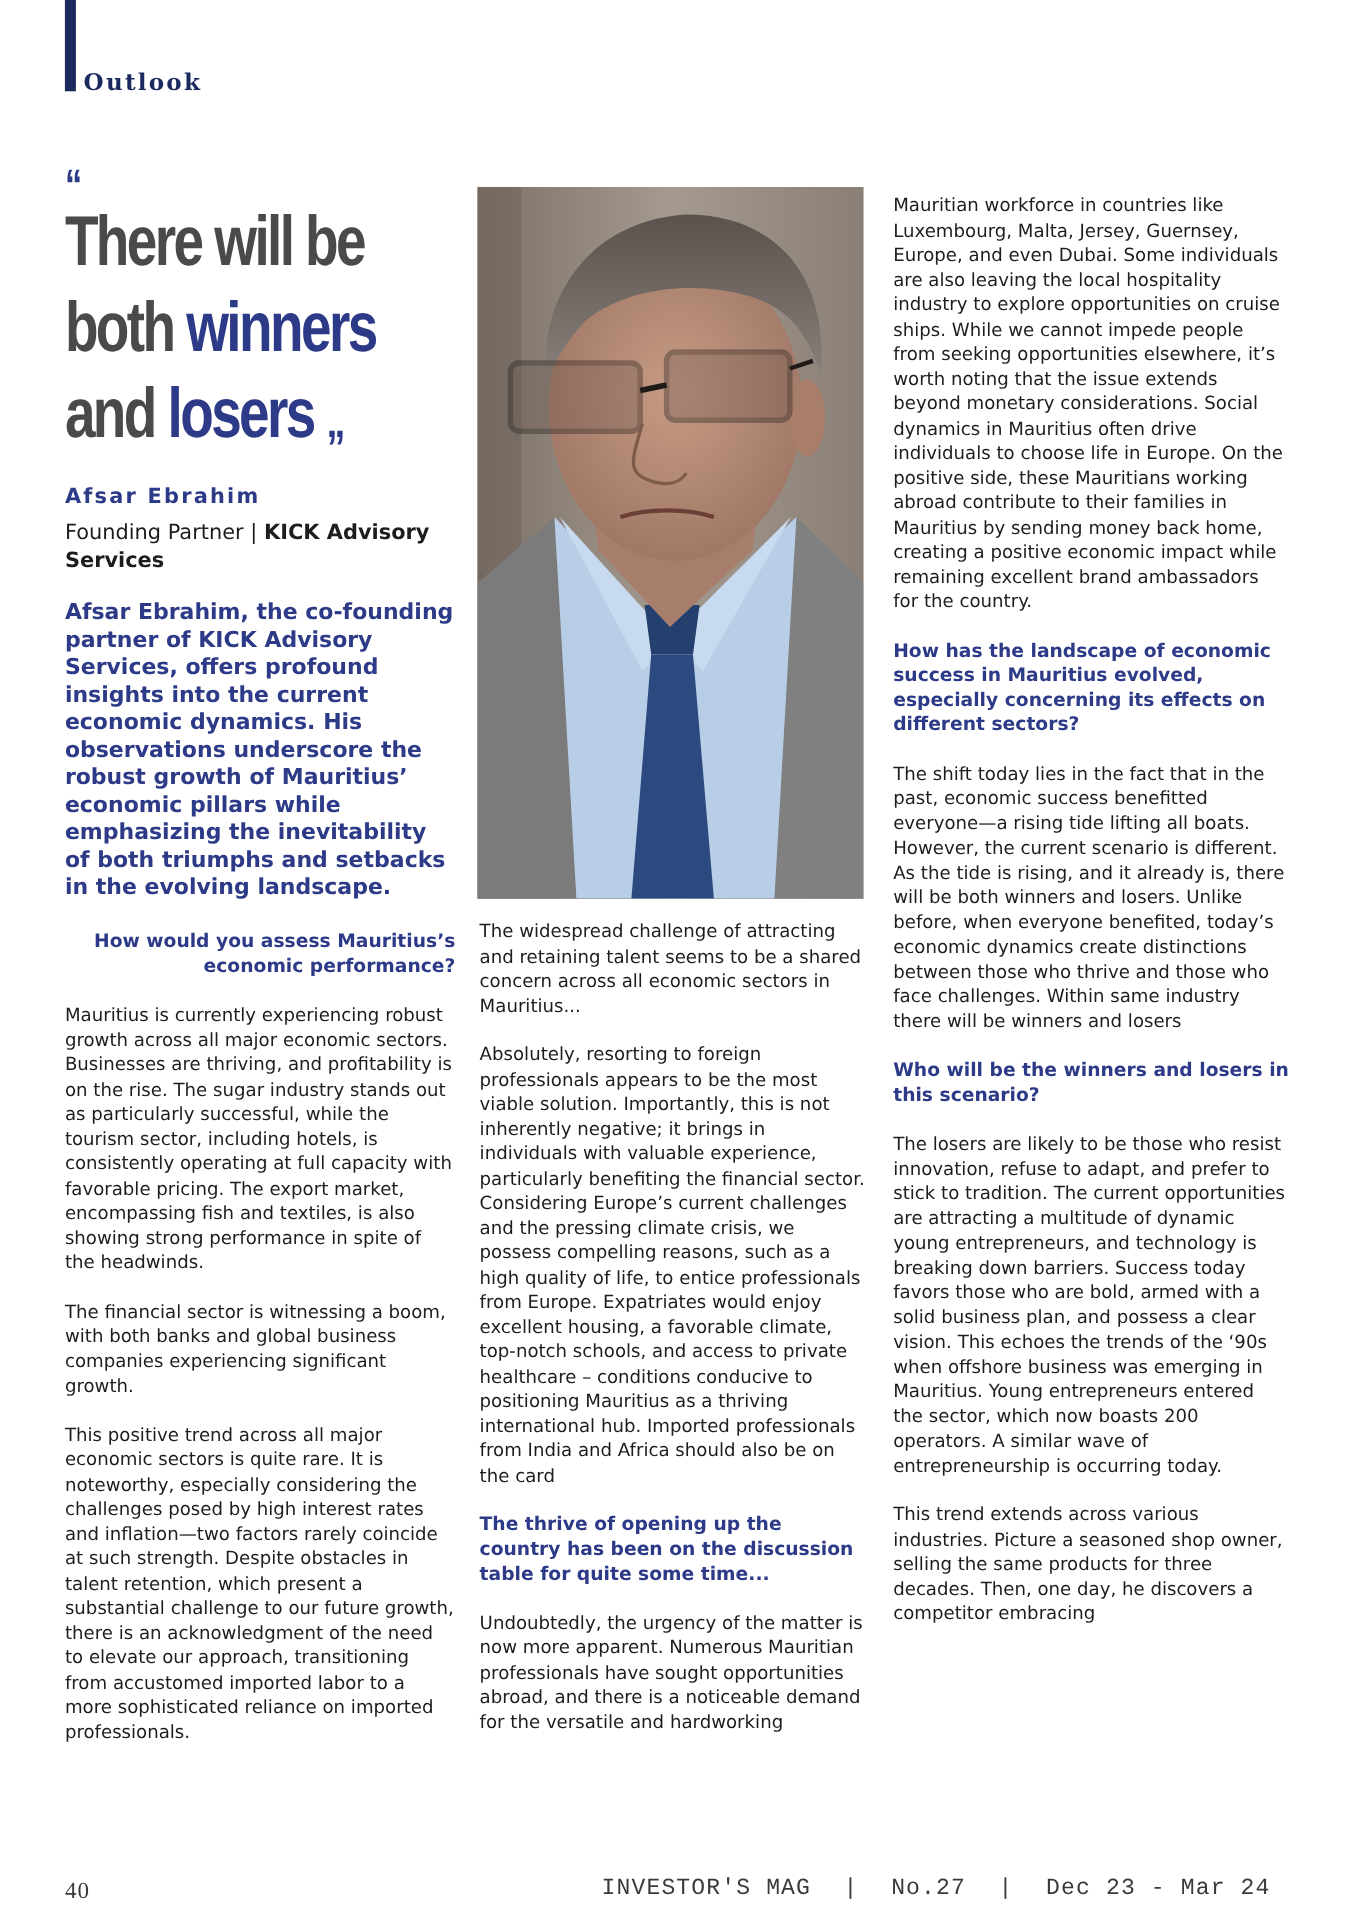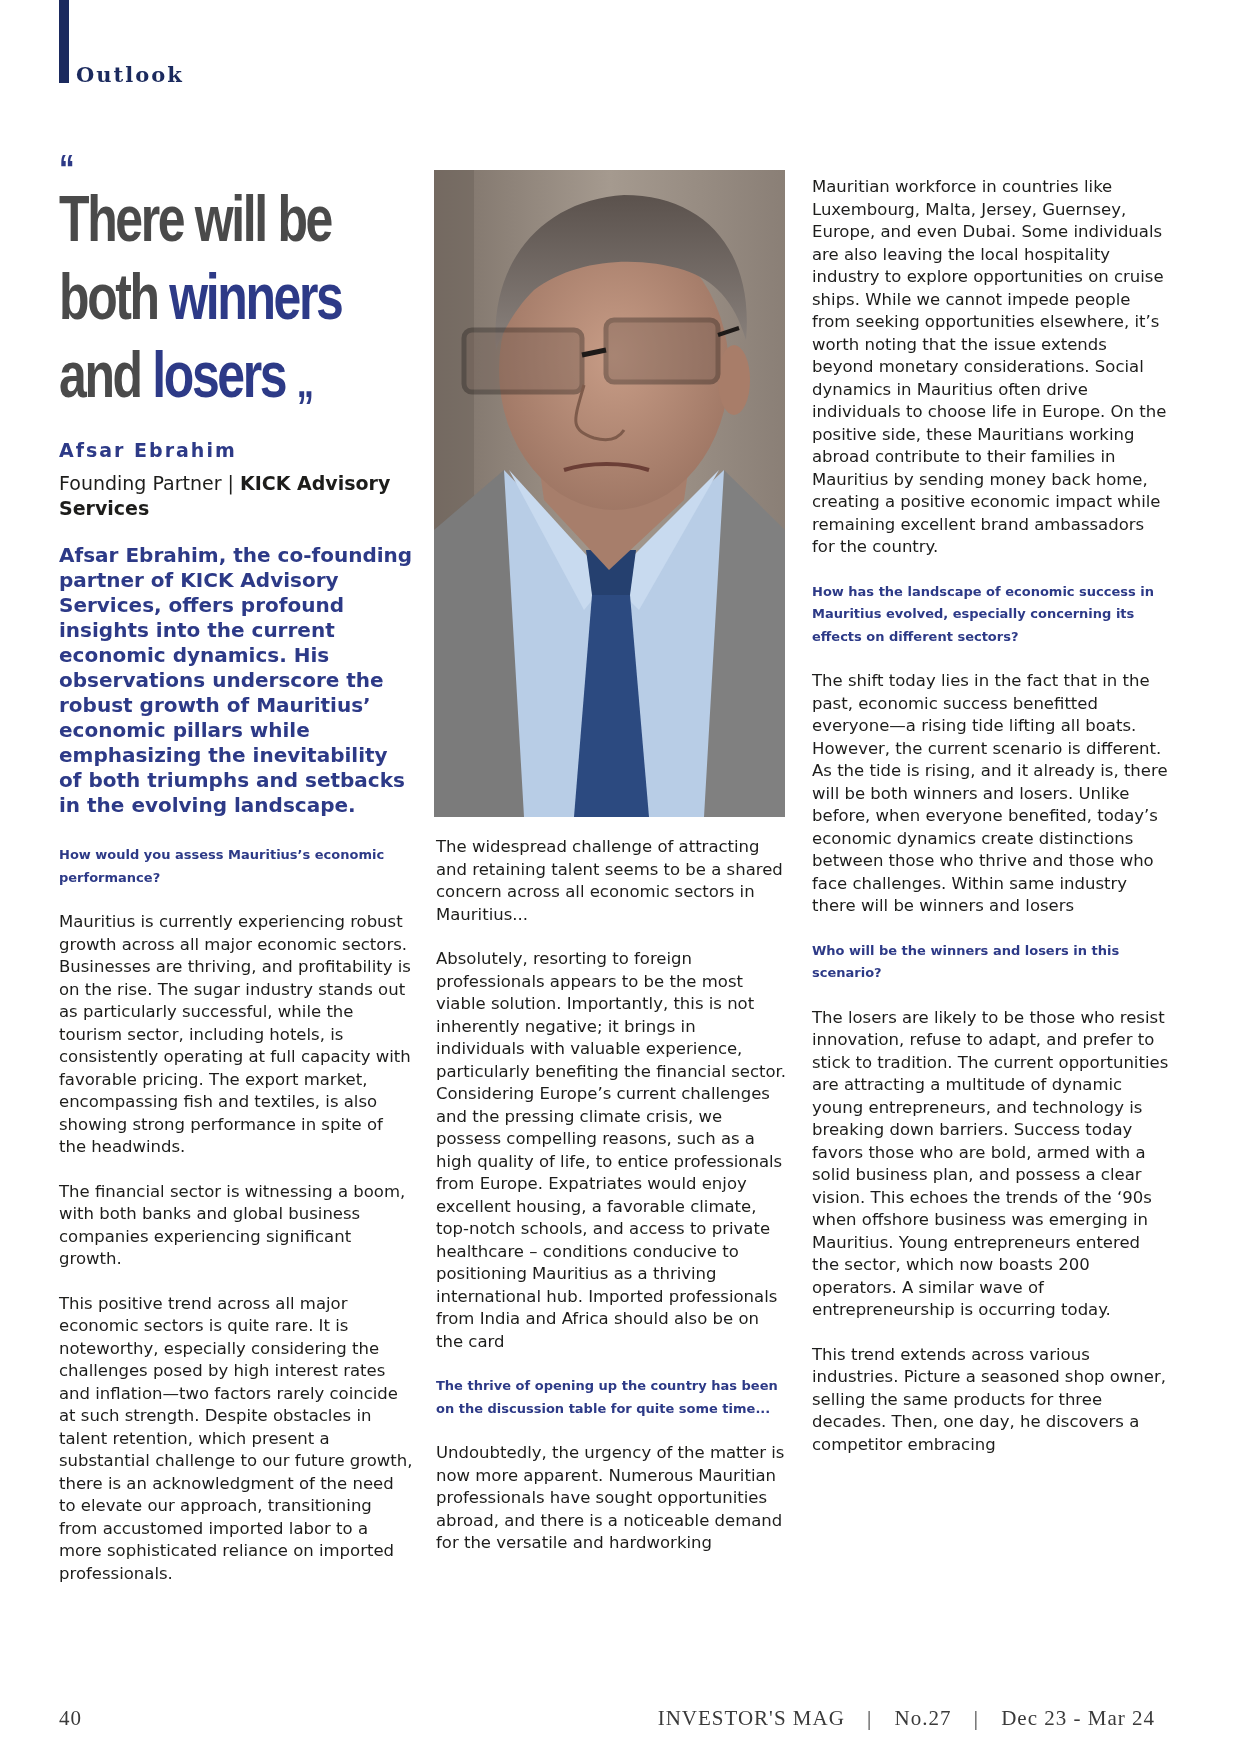--- a/index.html
+++ b/index.html
@@ -16,30 +16,30 @@
   .headline .accent { color:#2d3a87; }
   .quote-open { display:block; color:#2d3a87; font-size:40px; line-height:18px; height:20px; letter-spacing:0; }
   .quote-close { color:#2d3a87; font-size:44px; letter-spacing:0; }
 
   .author-name { margin-top:18px; font-weight:bold; font-size:19px; letter-spacing:2px; color:#2d3a87; }
   .author-role { margin-top:10px; font-size:19px; line-height:25px; color:#1d1d1b; }
   .author-role b { font-weight:bold; }
 
   .intro { margin-top:22px; font-weight:bold; font-size:20px; line-height:25px; color:#2d3a87; }
 
-  .q { font-weight:bold; font-size:13px; line-height:22.5px; color:#2d3a87; margin:0 0 22px 0; }
+  .q { font-weight:bold; font-size:17px; line-height:22.5px; color:#2d3a87; margin:0 0 22px 0; }
   .p { font-size:16.5px; line-height:22.5px; color:#1d1d1b; margin:0 0 22px 0; }
-  .col1 .q:first-of-type { margin-top:26px; }
+  .col1 .q:first-of-type { margin-top:26px;text-align:right; }
 
   .portrait { position:absolute; left:434px; top:170px; width:351px; height:647px; overflow:hidden; background:#8d8279; }
   .col2-text { position:absolute; left:436px; top:836px; width:352px; }
 
   .footer { position:absolute; top:1706px; font-family:"Liberation Serif", serif; font-size:21px; color:#3a3a3a; letter-spacing:1px; }
   .footer-page { left:59px; }
-  .footer-right { right:78px; }
+  .footer-right { right:78px;font-family:Liberation Mono, monospace; }
   .footer-right span { margin:0 8px; }
 </style>
 </head>
 <body>
 
 <div class="section-bar"></div>
 <div class="section-label">Outlook</div>
 
 <div class="col col1">
   <h1 class="headline">

